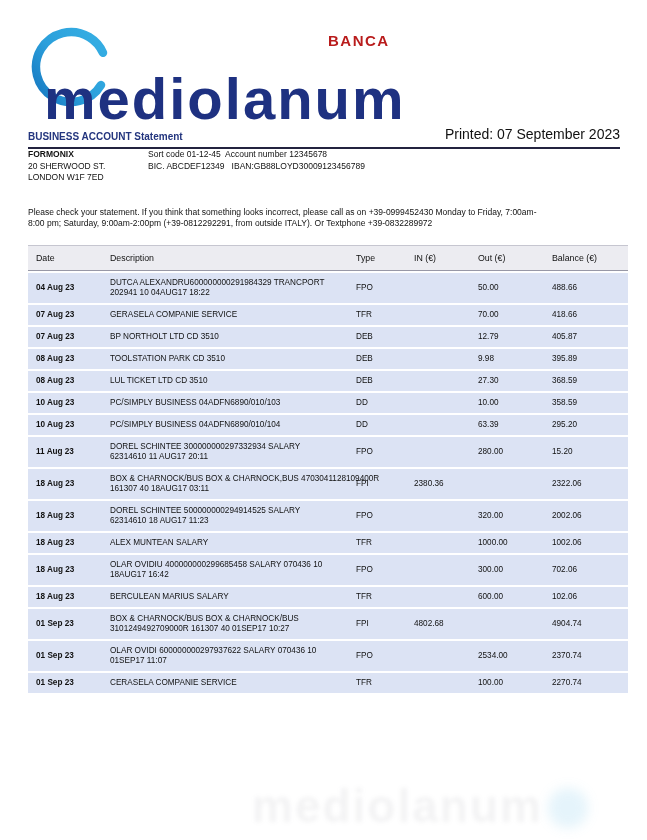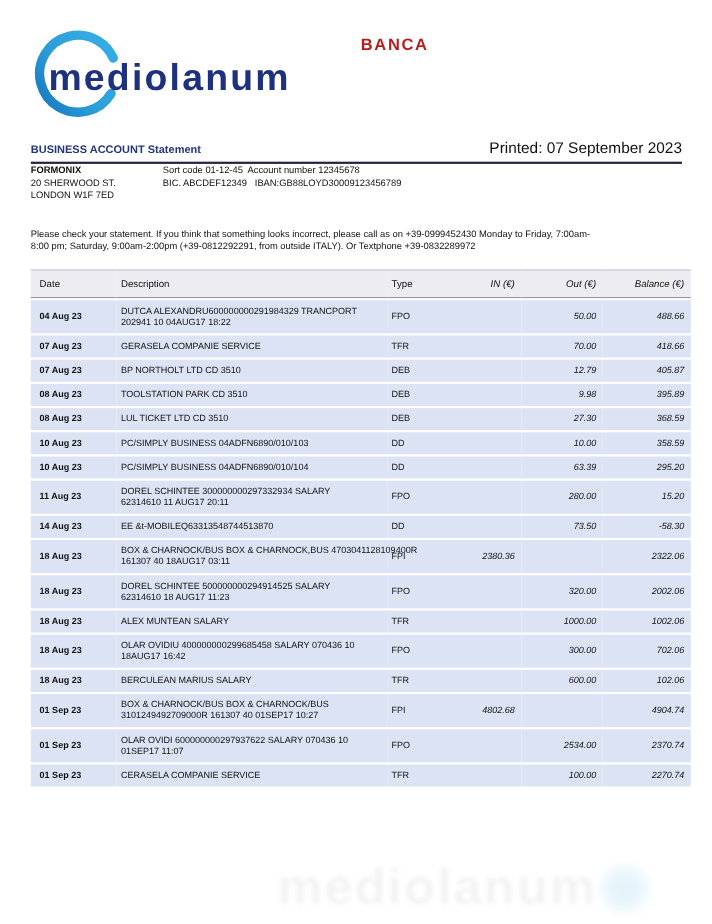--- a/index.html
+++ b/index.html
@@ -7,22 +7,22 @@
     width:647px;height:840px;background:#ffffff;
     font-family:"Liberation Sans", sans-serif;
     color:#111;position:relative;overflow:hidden;
   }
   .content{margin:0 27px 0 28px;}
 
   
   .logo{position:relative;height:86px;margin-top:24px;}
   .logo-svg{position:absolute;left:2px;top:2px;}
   .wordmark{
-    position:absolute;left:16px;top:30px;
-    font-size:34px;font-weight:bold;letter-spacing:2px;
+    position:absolute;left:16px;top:46px;
+    font-size:58px;font-weight:bold;letter-spacing:2px;
     color:#1e3181;line-height:1;
   }
   .banca{
     position:absolute;left:300px;top:8px;
     font-size:15px;font-weight:bold;letter-spacing:1.5px;color:#b91c1c;
   }
 
   
   .title-row{display:flex;justify-content:space-between;align-items:flex-end;margin-top:16px;}
   .statement-title{font-size:10px;font-weight:bold;color:#23357e;}
@@ -49,21 +49,21 @@
     border-top:1px solid #c6c6d0;border-bottom:1px solid #9898a6;margin-top:48px;
   }
   td{background:#dce3f4;padding:5px 4px;vertical-align:middle;line-height:10px;}
   .col-date{width:78px;}
   .col-desc{width:246px;}
   .col-type{width:58px;}
   .col-in{width:64px;}
   .col-out{width:74px;}
   .col-bal{width:80px;}
   th.first,td.first{padding-left:8px;}
-  th.num,td.num{text-align:right;padding-right:6px;font-style:italic;}
+  th.num,td.num{text-align:left;padding-right:6px;}
   td.date{font-weight:bold;}
   .desc-line{white-space:nowrap;}
 
   
   .watermark{
     position:absolute;left:252px;top:778px;width:330px;height:56px;
     pointer-events:none;
   }
   .wm-text{
     font-size:46px;font-weight:bold;letter-spacing:2px;
@@ -220,30 +220,20 @@
     <td class="desc">
             <div class="desc-line">DOREL SCHINTEE 300000000297332934 SALARY</div>
             <div class="desc-line">62314610 11 AUG17 20:11</div>
           </td>
     <td>FPO</td>
     <td class="num"></td>
     <td class="num">280.00</td>
     <td class="num">15.20</td>
   </tr>
 
-  <tr>
-    <td class="date first">14 Aug 23</td>
-    <td class="desc">
-            <div class="desc-line">EE &amp;t-MOBILEQ63313548744513870</div>
-          </td>
-    <td>DD</td>
-    <td class="num"></td>
-    <td class="num">73.50</td>
-    <td class="num">-58.30</td>
-  </tr>
 
   <tr>
     <td class="date first">18 Aug 23</td>
     <td class="desc">
             <div class="desc-line">BOX &amp; CHARNOCK/BUS BOX &amp; CHARNOCK,BUS 4703041128109400R</div>
             <div class="desc-line">161307 40 18AUG17 03:11</div>
           </td>
     <td>FPI</td>
     <td class="num">2380.36</td>
     <td class="num"></td>

